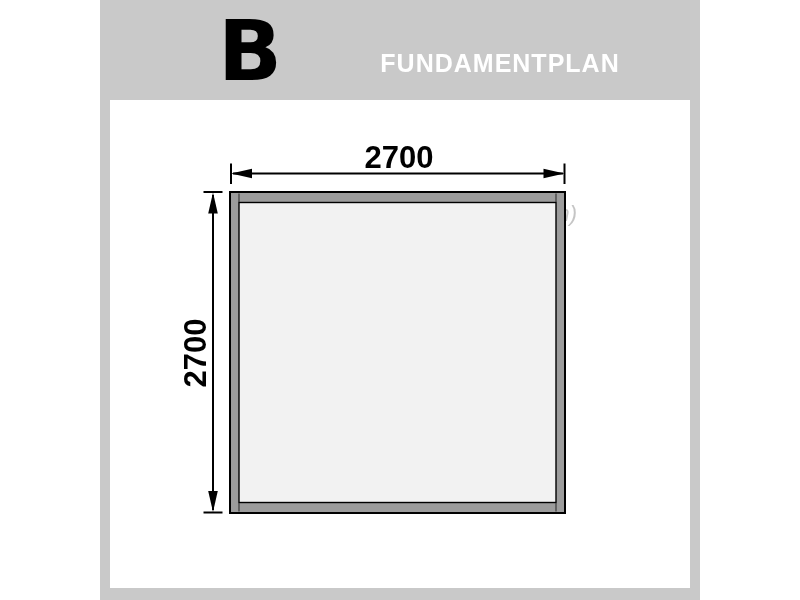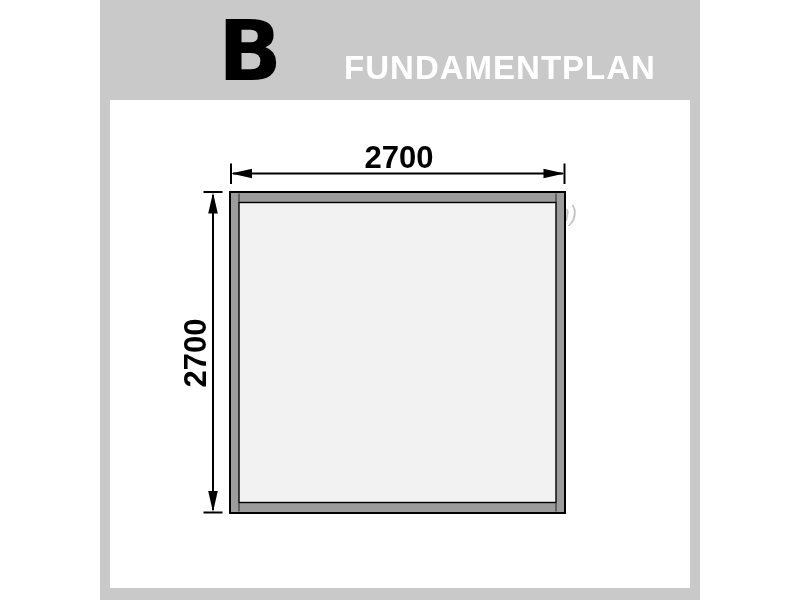--- a/index.html
+++ b/index.html
@@ -34,21 +34,21 @@
     font-size: 84px;
     line-height: 1;
     color: #000000;
   }
   .plan-title {
     position: absolute;
     left: 100px; top: 51px;
     width: 600px;
     text-align: center;
     font-weight: bold;
-    font-size: 33px;
+    font-size: 25px;
     line-height: 1;
     letter-spacing: 1px;
     color: #ffffff;
   }
   .units-note {
     position: absolute;
     right: 113px; top: 103px;
     font-style: italic;
     font-size: 22px;
     line-height: 1;

